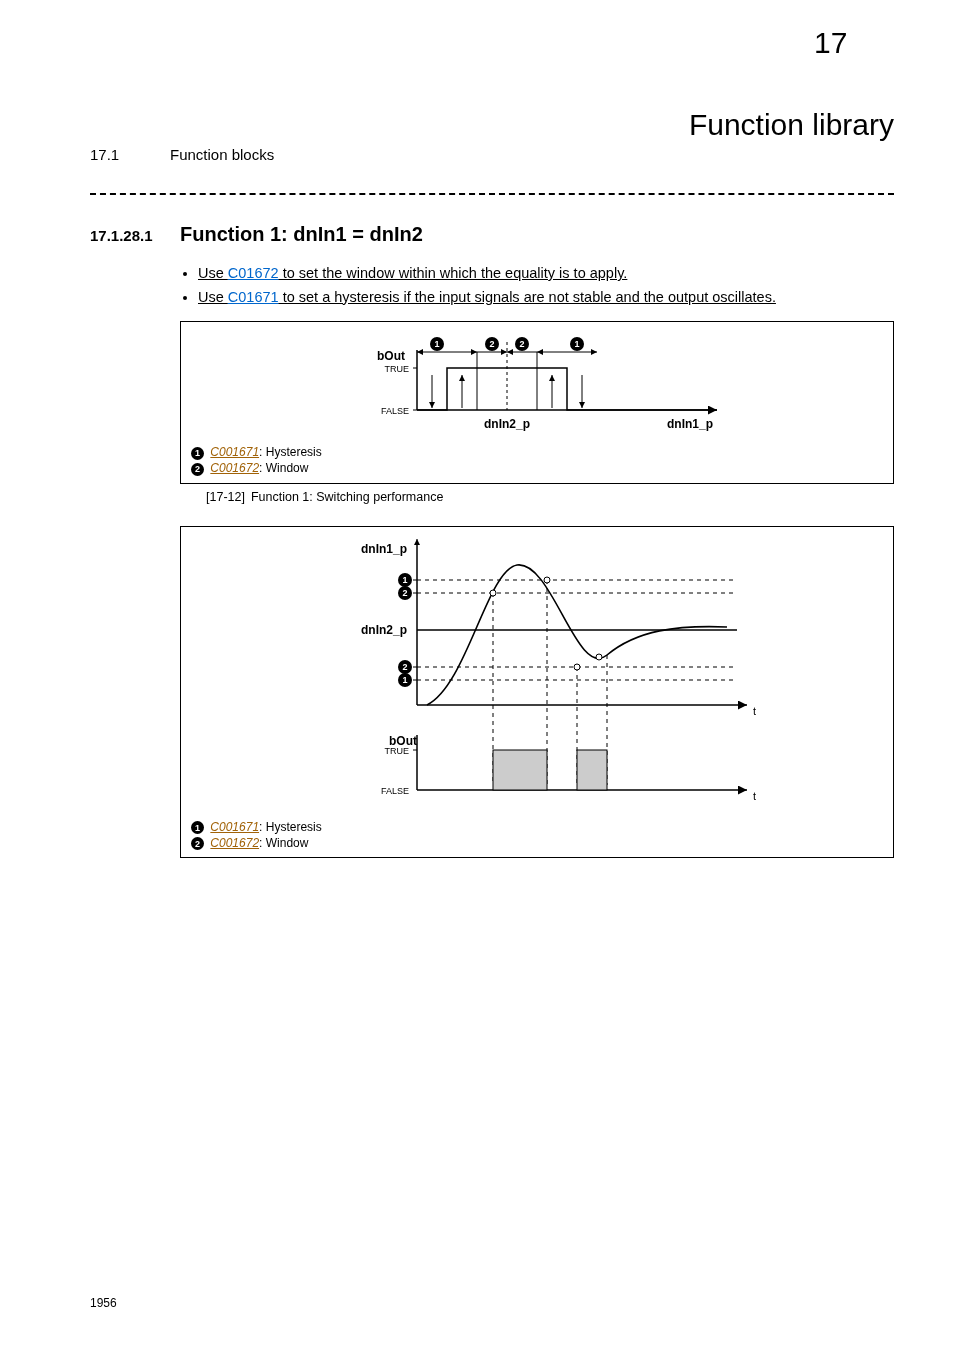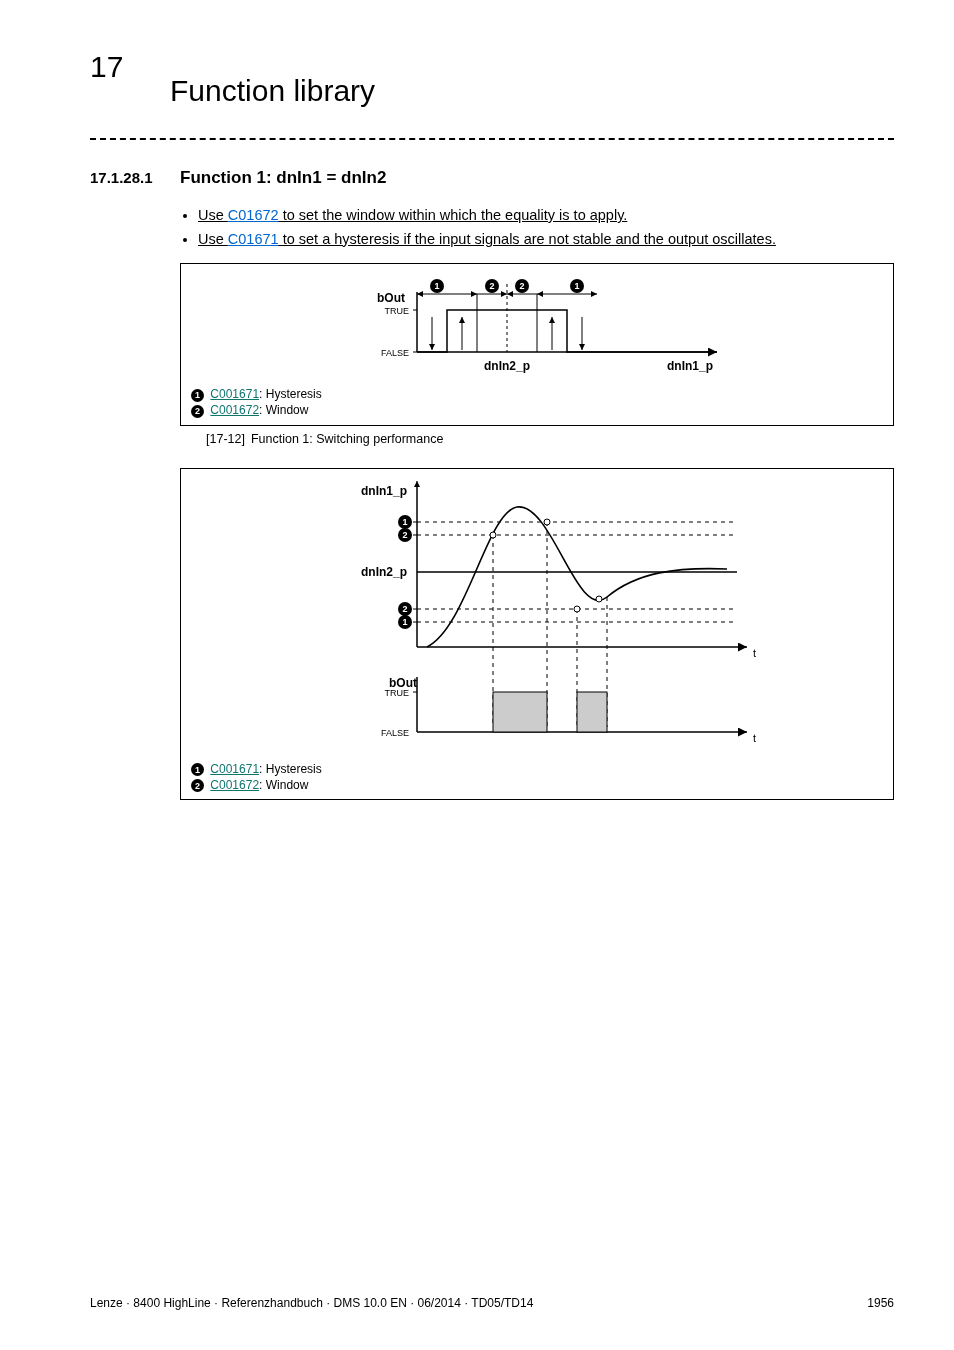--- a/index.html
+++ b/index.html
@@ -5,33 +5,33 @@
   html,body { margin:0; padding:0; }
   body {
     width:954px; height:1350px;
     font-family: "Segoe UI", "Helvetica Neue", Arial, sans-serif;
     color:#000; background:#fff;
     position:relative;
   }
   .page {
     padding: 26px 60px 0 90px;
   }
-  .header-row1 { display:flex; align-items:center; }
+  .header-row1 { display:flex; align-items:flex-end;flex-direction:column; }
   .chnum { font-size:30px; font-weight:400; width:80px; }
   .chtitle { font-size:30px; font-weight:400;margin-top:48px; }
   .header-row2 { display:flex; align-items:baseline; margin-top:4px; }
   .secnum { font-size:15px; font-weight:400; width:80px; }
   .sectitle { font-size:15px; font-weight:400; }
   .dashed-sep {
     border:none; border-top:2px dashed #000;
     margin:30px 0 28px 0;
   }
   .subsection-row { display:flex; align-items:baseline; margin-bottom:18px; }
   .subnum { font-size:15px; font-weight:700; width:90px; }
-  .subtitle { font-size:17px; font-weight:700; }
+  .subtitle { font-size:20px; font-weight:700; }
   .body-block { margin-left:90px; font-size:14.5px; line-height:1.35; }
   .body-block p { margin:0 0 10px 0; text-align:justify; }
   .body-block ul { margin:0 0 14px 0; padding-left:18px;text-decoration:underline; }
   .body-block li { margin-bottom:4px; }
   .link { color:#0066cc; text-decoration:underline; }
   sub { font-size:0.7em; }
 
   .fig-frame {
     border:1px solid #000;
     margin-left:90px; margin-right:0;
@@ -40,21 +40,21 @@
   }
   .fig-frame svg { display:block; margin:0 auto; }
   .legend { font-size:12px; line-height:1.35; margin-top:4px; }
   .legend .circ {
     display:inline-flex; width:13px; height:13px;
     border-radius:50%; background:#000; color:#fff;
     font-size:9px; font-weight:700;
     align-items:center; justify-content:center;
     margin-right:3px;
   }
-  .legend .lk { color:#0f766e; text-decoration:underline; }
+  .legend .lk { color:#a16207; text-decoration:underline;font-style:italic; }
   .fig-caption {
     margin-left:90px; margin-top:6px; margin-bottom:22px;
     font-size:12.5px;
     padding-left:26px;
   }
   .fig-caption .tag { margin-right:6px; }
 
   .footer {
     position:absolute; bottom:40px; left:90px; right:60px;
     display:flex; justify-content:space-between;
@@ -62,20 +62,24 @@
   }
 </style>
 </head>
 <body>
 
 <div class="page">
 
   <div class="header-row1">
     <div class="chnum">17</div>
     <div class="chtitle">Function library</div>
+  </div>
+  <div class="header-row2">
+    <div class="secnum">17.1</div>
+    <div class="sectitle">Function blocks</div>
   </div>
 
   <hr class="dashed-sep">
 
   <div class="subsection-row">
     <div class="subnum">17.1.28.1</div>
     <div class="subtitle">Function 1: dnIn1 = dnIn2</div>
   </div>
 
   <div class="body-block">
@@ -214,15 +218,14 @@
     </svg>
     <div class="legend">
       <div><span class="circ">1</span> <a class="lk">C001671</a><span>: Hysteresis</span></div>
       <div><span class="circ">2</span> <a class="lk">C001672</a><span>: Window</span></div>
     </div>
   </div>
 
 </div>
 
 <div class="footer">
-  <div>Lenze · 8400 HighLine · Referenzhandbuch · DMS 10.0 EN · 06/2014 · TD05/TD14</div>
   <div>1956</div>
 </div>
 
 </body></html>

